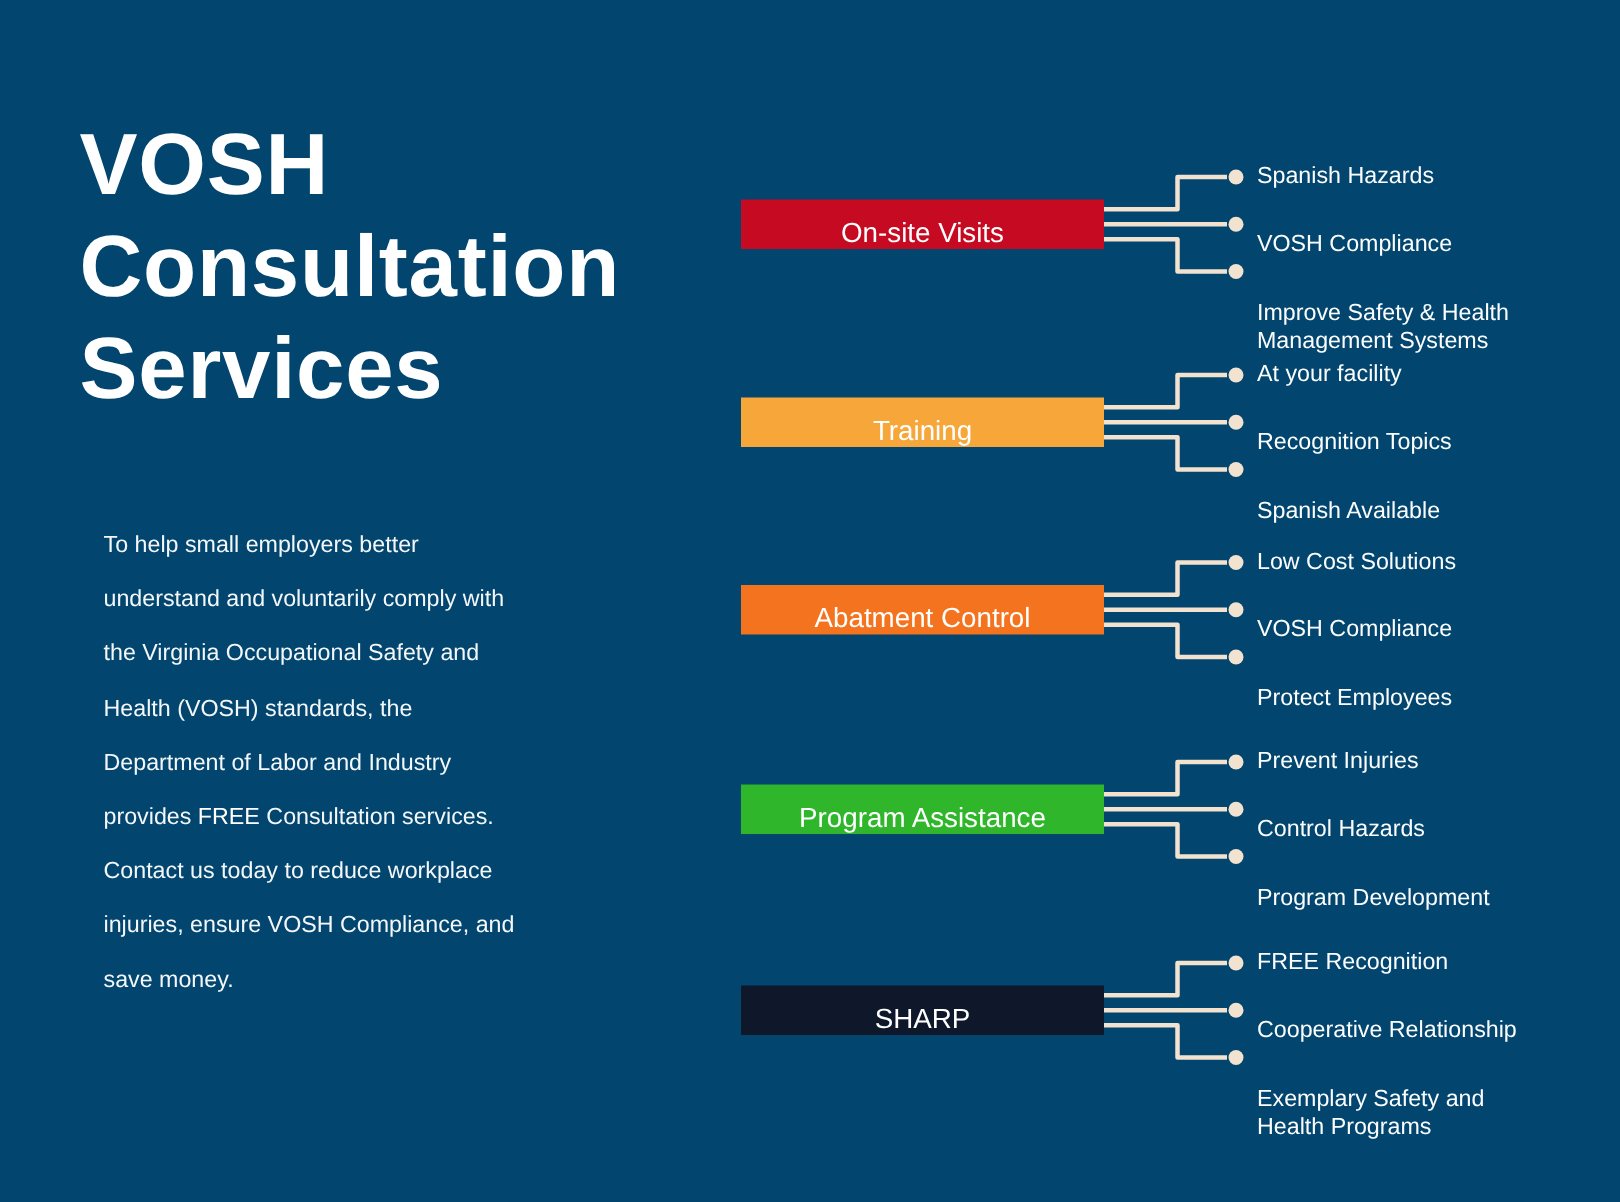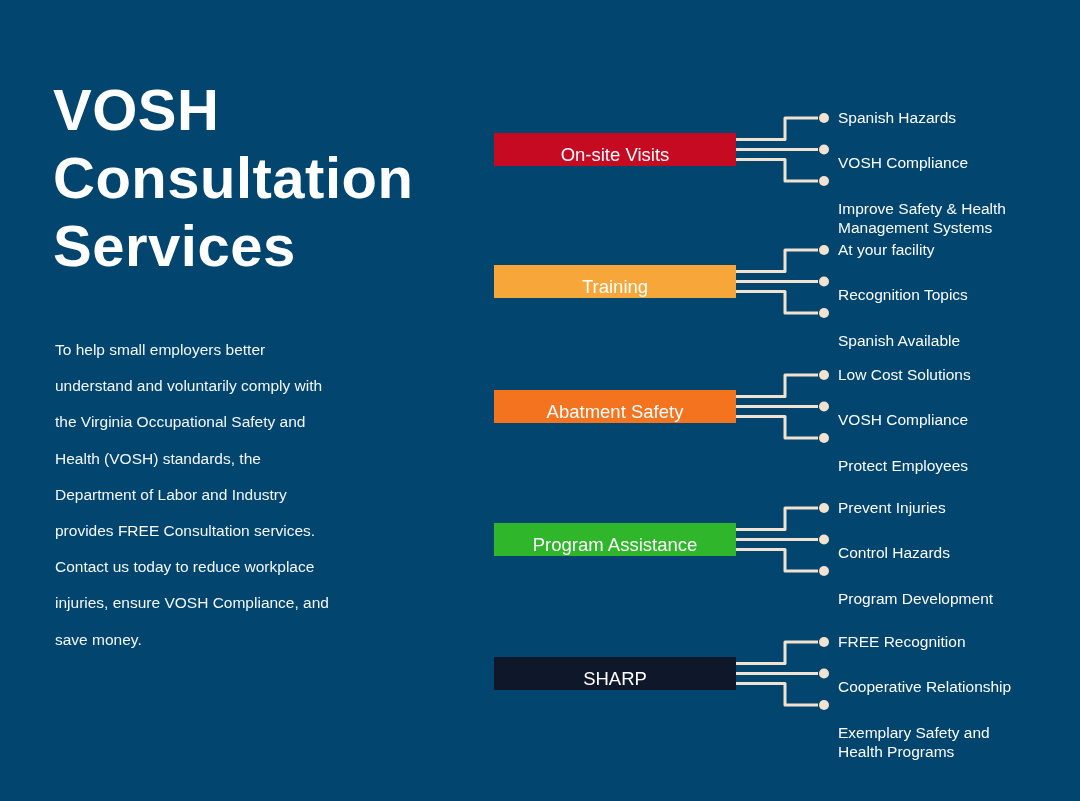--- a/index.html
+++ b/index.html
@@ -6,21 +6,21 @@
   .canvas{
     position:relative;width:1080px;height:801px;overflow:hidden;
     background:#02456E;font-family:"Liberation Sans",sans-serif;color:#ffffff;
   }
   .title{
     position:absolute;left:53px;top:76px;margin:0;
     font-size:58px;line-height:68px;font-weight:700;color:#ffffff;
     white-space:pre-line;letter-spacing:0.5px;
   }
   .intro{
-    position:absolute;left:53px;top:330px;width:330px;margin:2px;
+    position:absolute;left:53px;top:330px;width:330px;margin:16px;
     font-size:15.5px;line-height:36.2px;color:#F4F7FA;
     white-space:pre-line;
   }
   .intro b{font-weight:400;color:#ffffff;}
   .group{position:absolute;left:494px;width:540px;height:100px;}
   .g1{top:110px;}
   .g2{top:242px;}
   .g3{top:367px;}
   .g4{top:500px;}
   .g5{top:634px;}
@@ -93,21 +93,21 @@
       <circle cx="88" cy="39.5" r="5" fill="#F2E2D0"></circle>
       <circle cx="88" cy="71" r="5" fill="#F2E2D0"></circle>
     </svg>
     <div class="bullet b1">At your facility</div>
     <div class="bullet b2">Recognition Topics</div>
     <div class="bullet b3">Spanish Available</div>
   </div>
 
   <div class="group g3">
     <div class="bar bar-3">
-      <span>Abatment Safety</span>
+      <span>Abatment Control</span>
     </div>
     <svg class="connector" viewBox="0 0 96 80">
       <path d="M0 29.5 H49 V8 H82" fill="none" stroke="#F2E2D0" stroke-width="3" stroke-linejoin="round"></path>
       <path d="M0 39.5 H82" fill="none" stroke="#F2E2D0" stroke-width="3"></path>
       <path d="M0 49.5 H49 V71 H82" fill="none" stroke="#F2E2D0" stroke-width="3" stroke-linejoin="round"></path>
       <circle cx="88" cy="8" r="5" fill="#F2E2D0"></circle>
       <circle cx="88" cy="39.5" r="5" fill="#F2E2D0"></circle>
       <circle cx="88" cy="71" r="5" fill="#F2E2D0"></circle>
     </svg>
     <div class="bullet b1">Low Cost Solutions</div>

